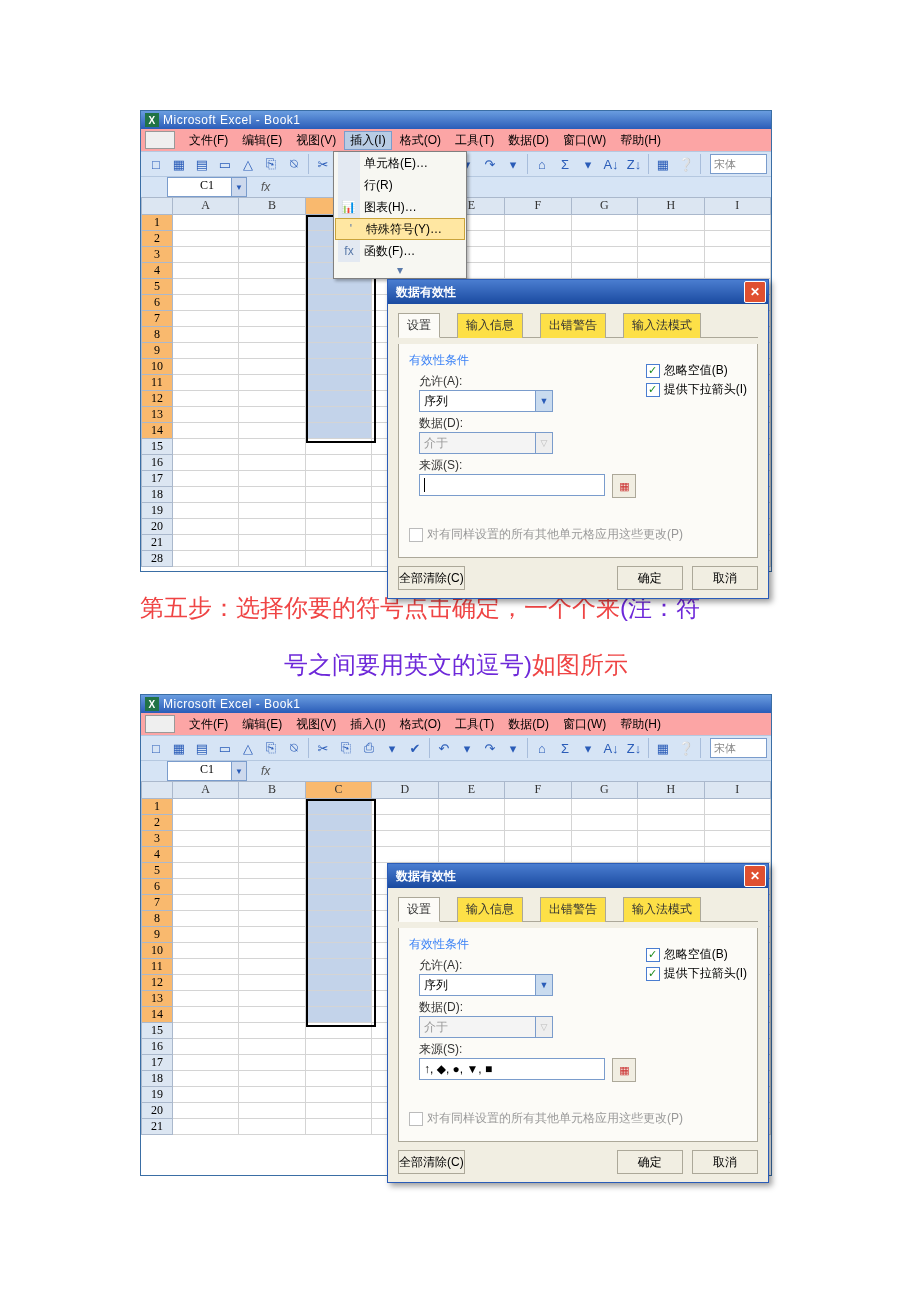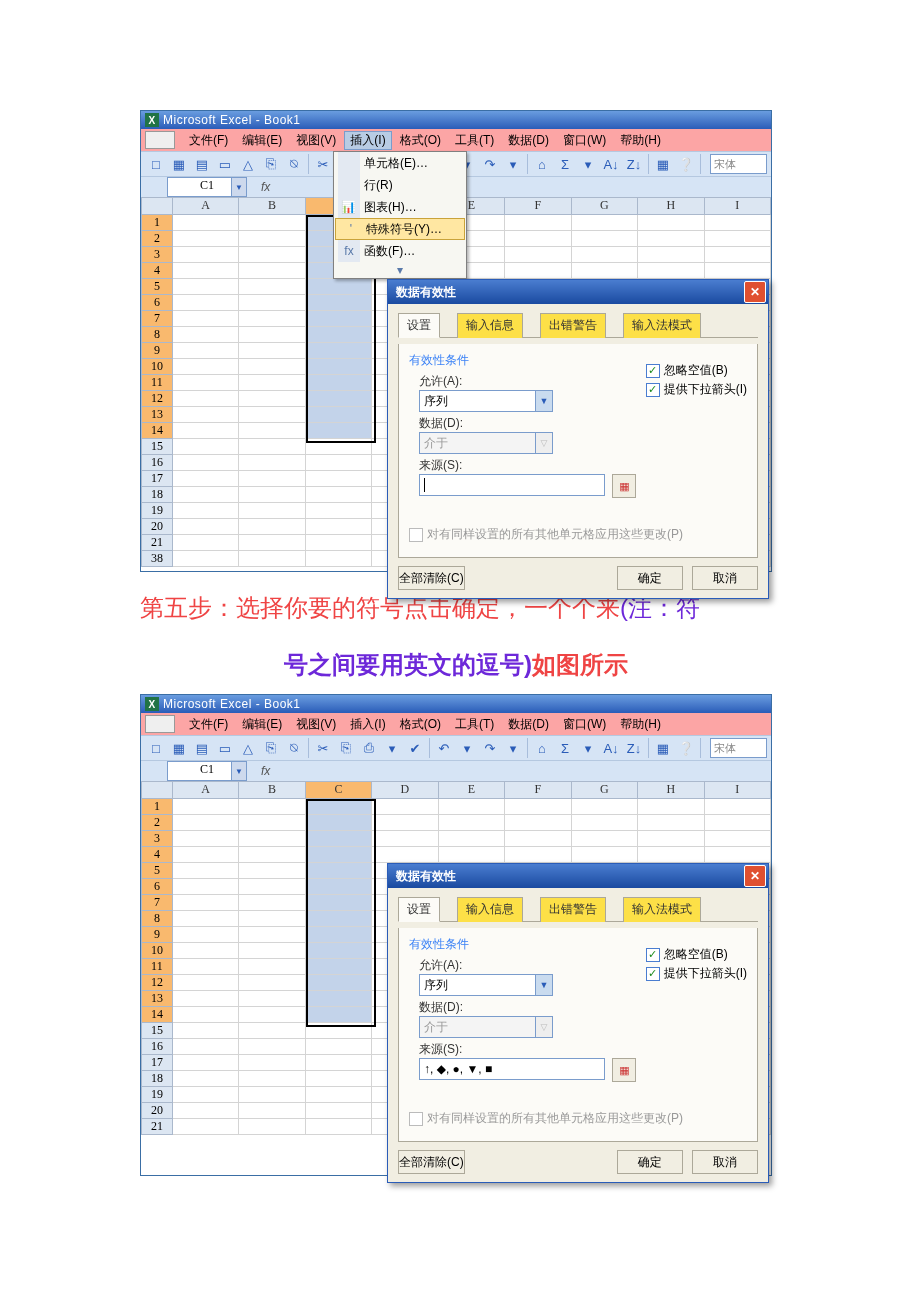--- a/index.html
+++ b/index.html
@@ -266,21 +266,21 @@
     justify-content:center;
   }
   .instruction {
     font-size: 24px;
     line-height: 1.8;
     margin: 14px 0 8px 0;
     width: 632px;
   }
   .instruction .black { color:#ef4444; }
   .instruction .red { color:#6d28d9; }
-  .instruction.center { text-align:center;font-weight:bold; }
+  .instruction.center { text-align:center; }
 </style>
 </head>
 <body>
 
 <div class="page">
 
 <div class="screenshot" style="height:460px;">
   <div class="titlebar">
     <span class="xicon">X</span>
     <span>Microsoft Excel - Book1</span>
@@ -595,21 +595,21 @@
             <div class="cell "></div>
             <div class="cell "></div>
             <div class="cell "></div>
             <div class="cell "></div>
             <div class="cell "></div>
             <div class="cell "></div>
             <div class="cell "></div>
             <div class="cell "></div>
           </div>
           <div class="row">
-            <div class="rowh ">38</div>
+            <div class="rowh ">28</div>
             <div class="cell "></div>
             <div class="cell "></div>
             <div class="cell "></div>
             <div class="cell "></div>
             <div class="cell "></div>
             <div class="cell "></div>
             <div class="cell "></div>
             <div class="cell "></div>
             <div class="cell "></div>
           </div>

